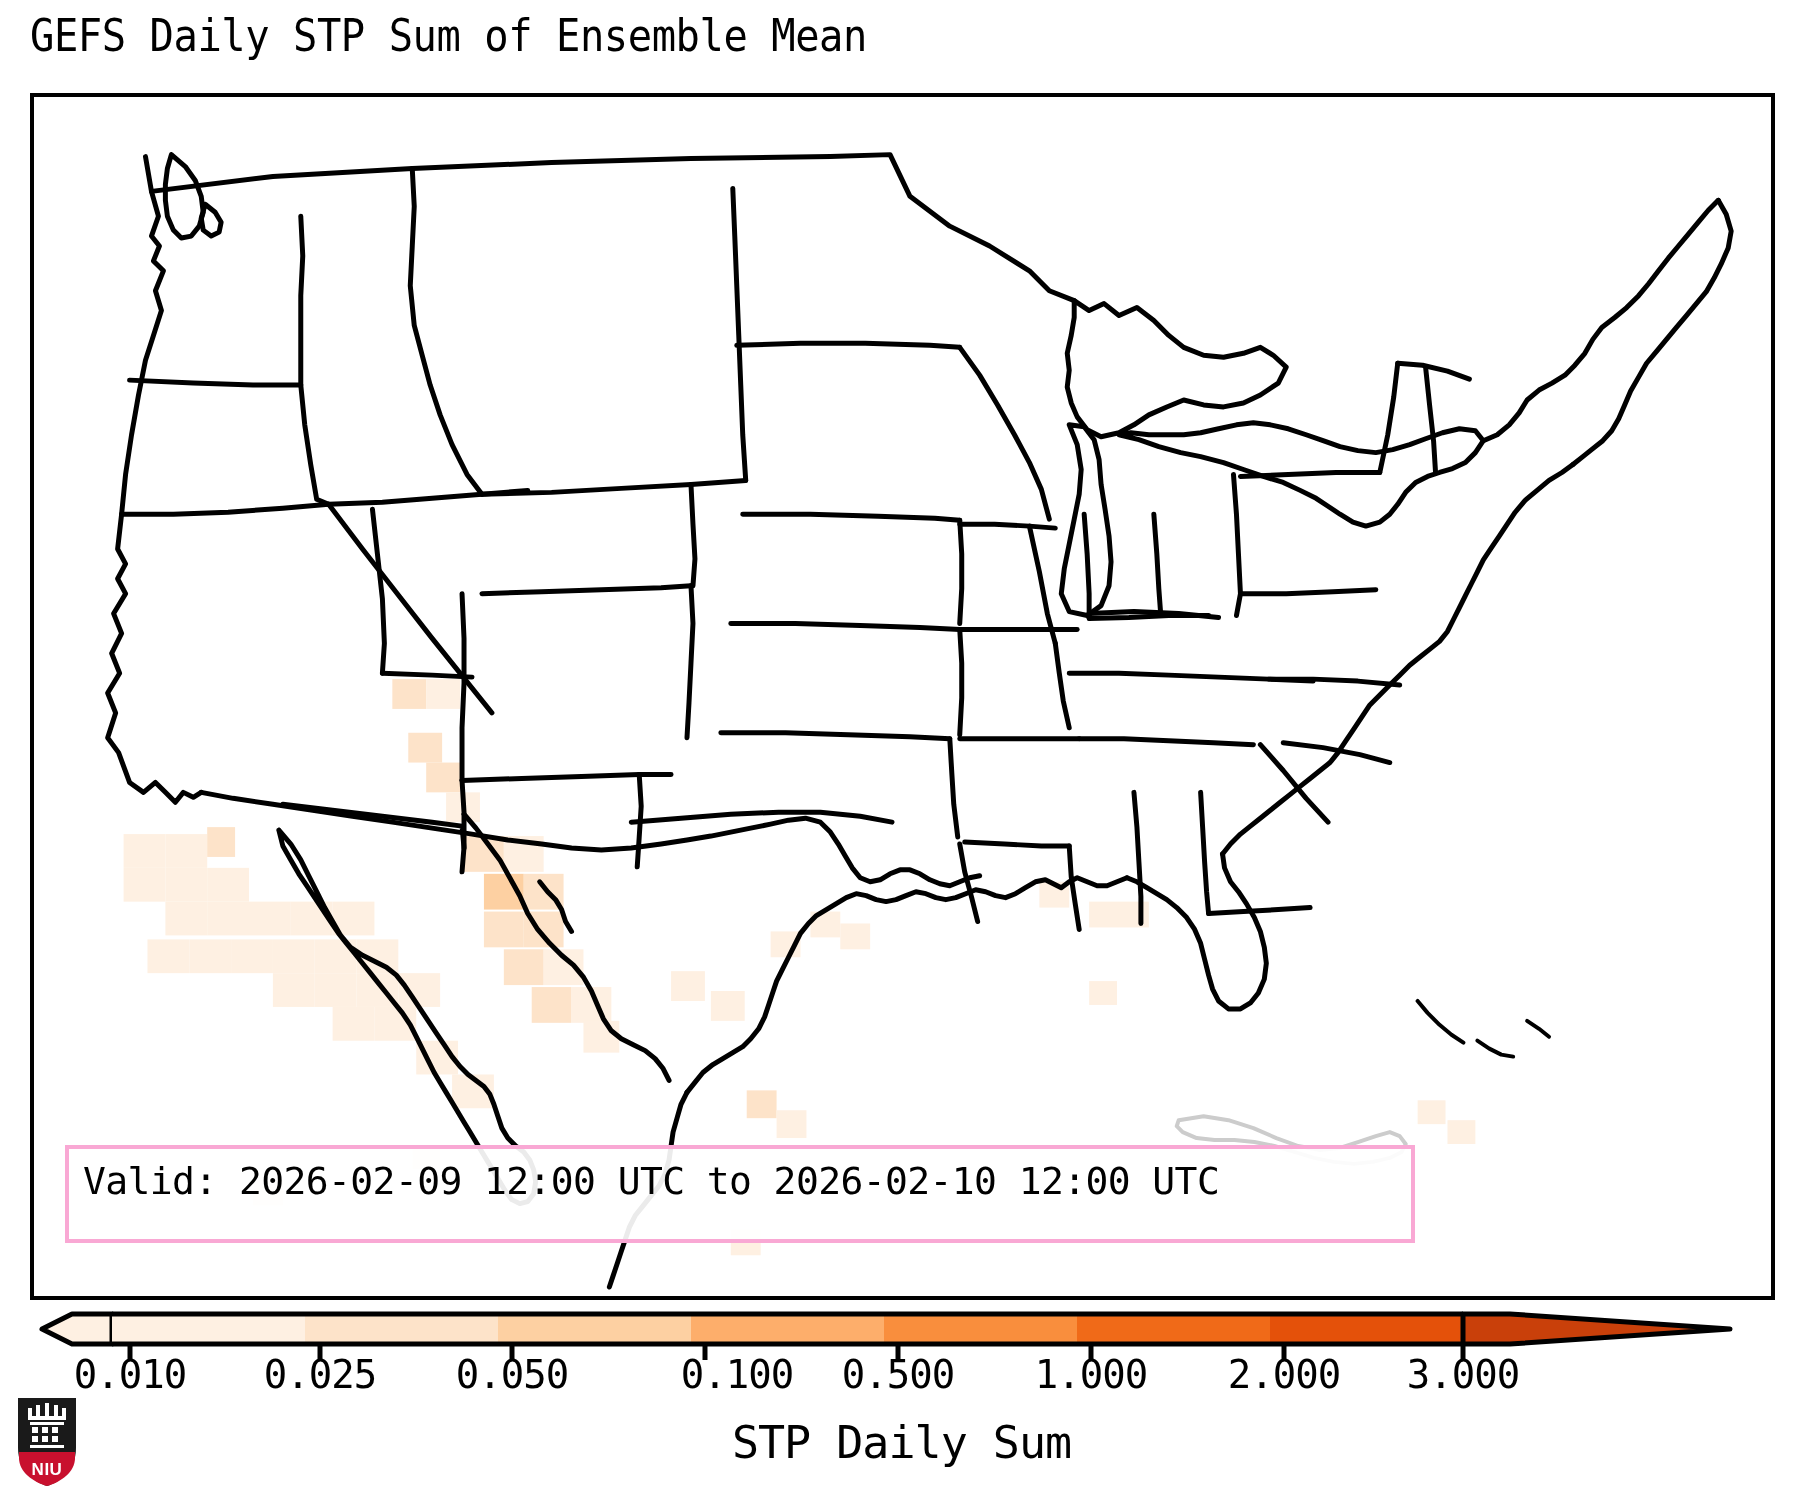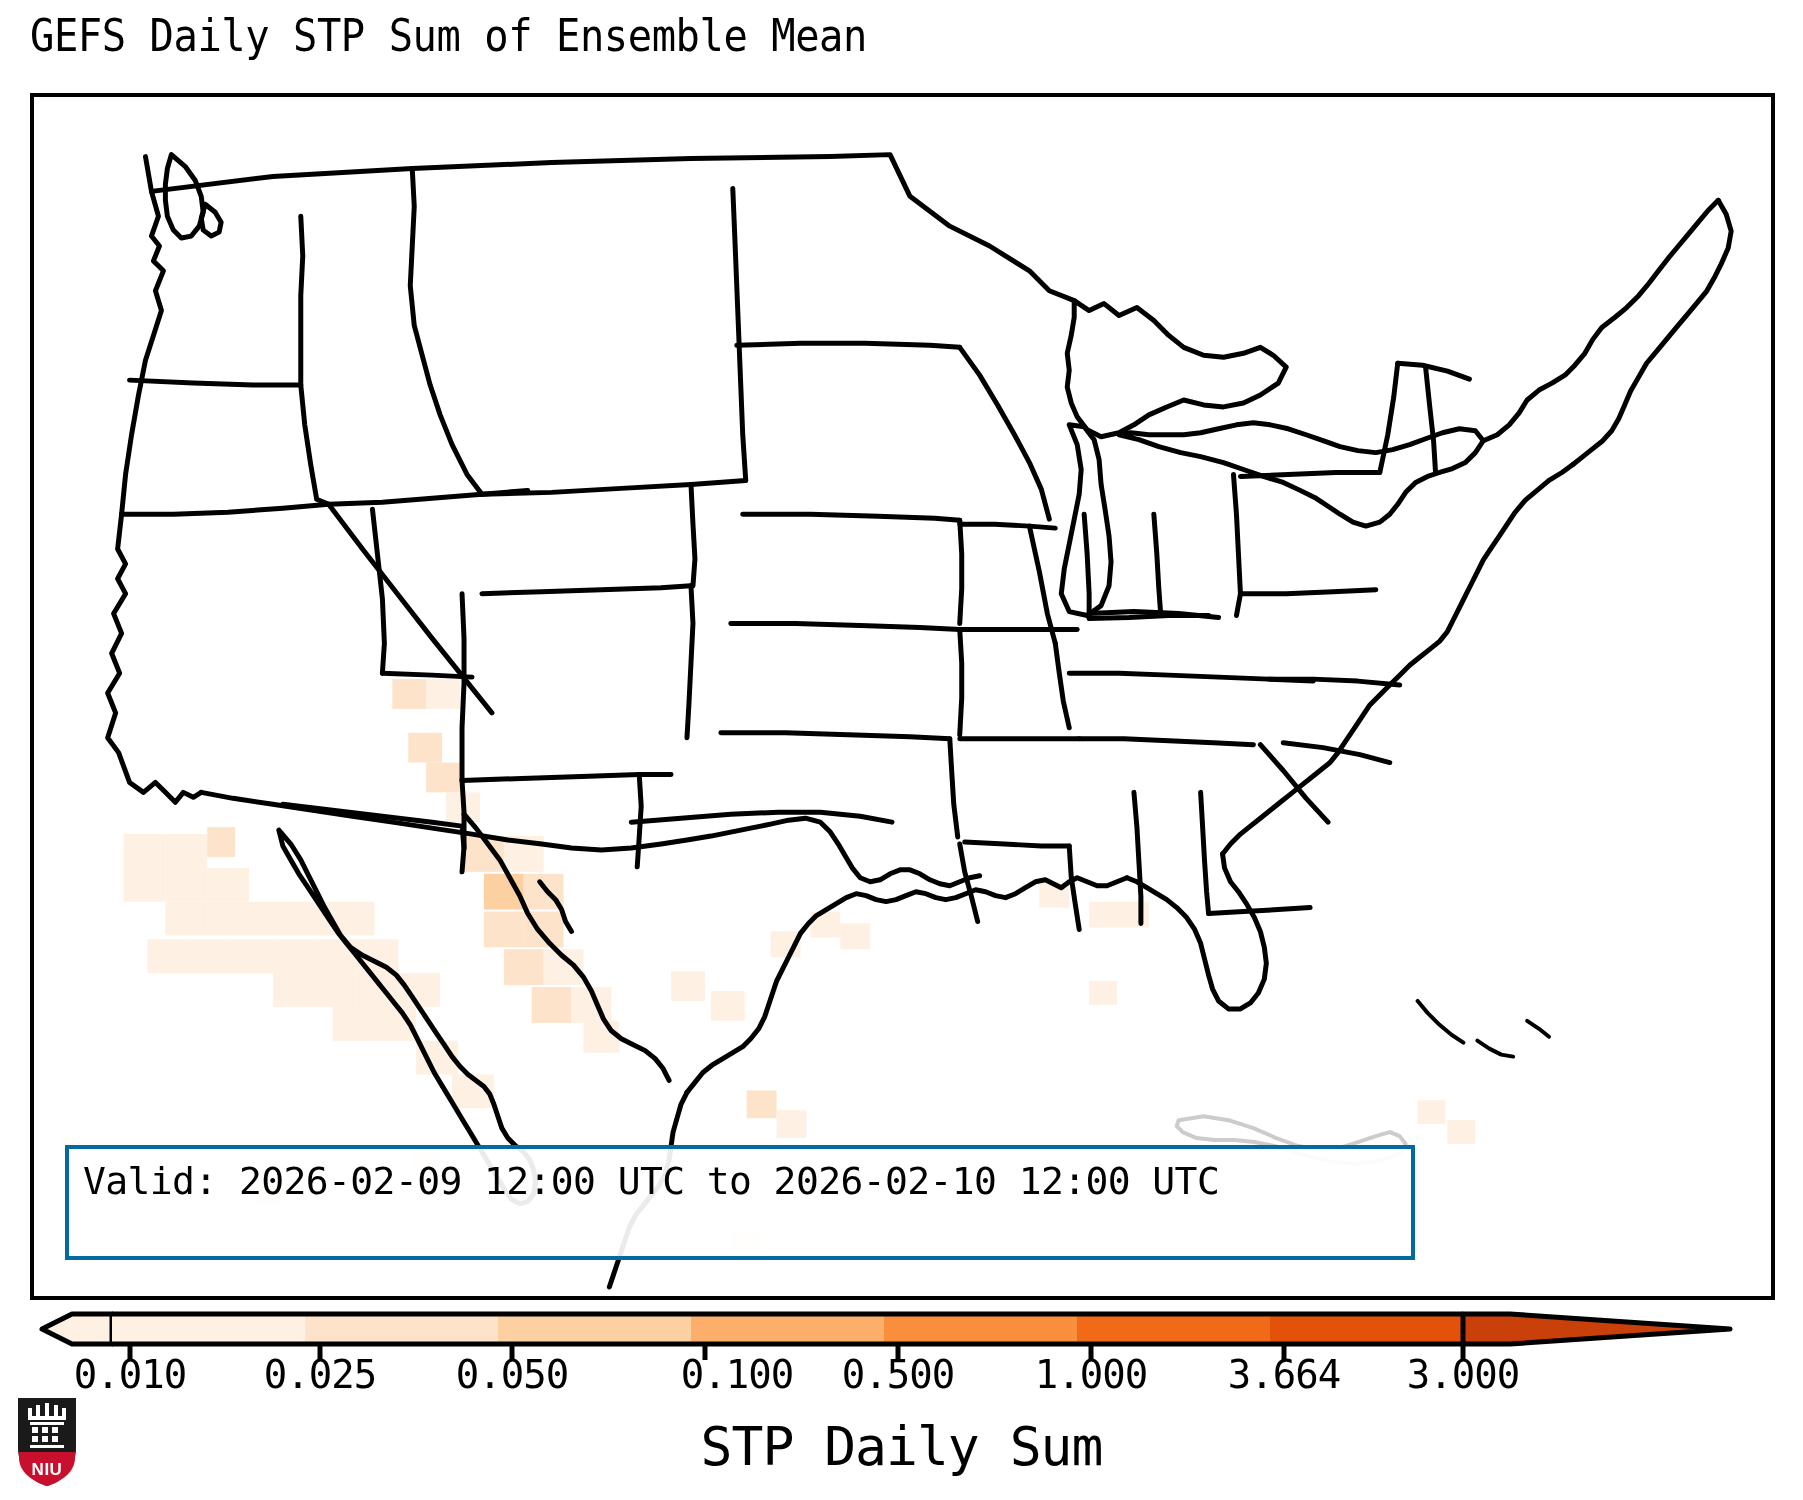--- a/index.html
+++ b/index.html
@@ -7,34 +7,34 @@
        font-family:"DejaVu Sans Mono","Liberation Mono",monospace;}
 
   #title{position:absolute;left:30px;top:10px;font-size:44px;letter-spacing:-0.5px;
          color:#000;white-space:nowrap;transform:scaleX(0.92);transform-origin:left top;}
 
   #map-frame{position:absolute;left:30px;top:93px;width:1745px;height:1207px;
              border:4px solid #000;box-sizing:border-box;background:#fff;overflow:hidden;}
 
   #map-svg{position:absolute;left:0;top:0;width:100%;height:100%;}
 
-  #infobox{position:absolute;left:65px;top:1145px;width:1350px;height:115px;
-           border:4px solid #0369a1;background:rgba(255,255,255,0.92);box-sizing:border-box;
+  #infobox{position:absolute;left:65px;top:1145px;width:1350px;height:98px;
+           border:4px solid #f9a8d4;background:rgba(255,255,255,0.92);box-sizing:border-box;
            padding:6px 12px 0 14px;z-index:20;}
   .infoline{font-size:38px;line-height:52px;color:#000;white-space:pre;letter-spacing:-0.6px;}
 
   #cbar-wrap{position:absolute;left:0;top:1300px;width:1803px;height:60px;}
   #cbar-svg{position:absolute;left:0;top:0;}
 
   #ticklabels{position:absolute;left:0;top:1352px;width:1803px;height:60px;}
   .tick-label{position:absolute;font-size:39px;color:#000;white-space:nowrap;
               transform:translateX(-50%);letter-spacing:-1px;}
 
   #cbar-title{position:absolute;left:0;top:1416px;width:1803px;text-align:center;
-              font-size:53px;color:#000;letter-spacing:-1px;}
+              font-size:45px;color:#000;letter-spacing:-1px;}
 
   #niu-logo{position:absolute;left:16px;top:1396px;width:62px;height:92px;}
 </style>
 </head>
 <body>
 
 <div id="title">GEFS Daily STP Sum of Ensemble Mean</div>
 
 <div id="map-frame">
   <svg id="map-svg" viewBox="0 0 1745 1207" preserveAspectRatio="none">
@@ -281,21 +281,21 @@
   </svg>
 </div>
 
 <div id="ticklabels">
   <span class="tick-label" style="left:130px;">0.010</span>
   <span class="tick-label" style="left:320px;text-align:right;">0.025</span>
   <span class="tick-label" style="left:512px;">0.050</span>
   <span class="tick-label" style="left:705px;margin-left:32px;">0.100</span>
   <span class="tick-label" style="left:898px;">0.500</span>
   <span class="tick-label" style="left:1091px;">1.000</span>
-  <span class="tick-label" style="left:1284px;">3.664</span>
+  <span class="tick-label" style="left:1284px;">2.000</span>
   <span class="tick-label" style="left:1463px;text-align:center;">3.000</span>
 </div>
 
 <div id="cbar-title">STP Daily Sum</div>
 
 <svg id="niu-logo" viewBox="0 0 62 92">
   <path d="M2,2 L60,2 L60,52 C60,74 44,86 31,90 C18,86 2,74 2,52 Z" fill="#1A1A1A"></path>
   <path d="M3,56 L59,56 L59,62 C59,76 45,86 31,90 C17,86 3,76 3,62 Z" fill="#C8102E"></path>
   <g fill="#FFFFFF">
     <rect x="12" y="12" width="4" height="9"></rect>

